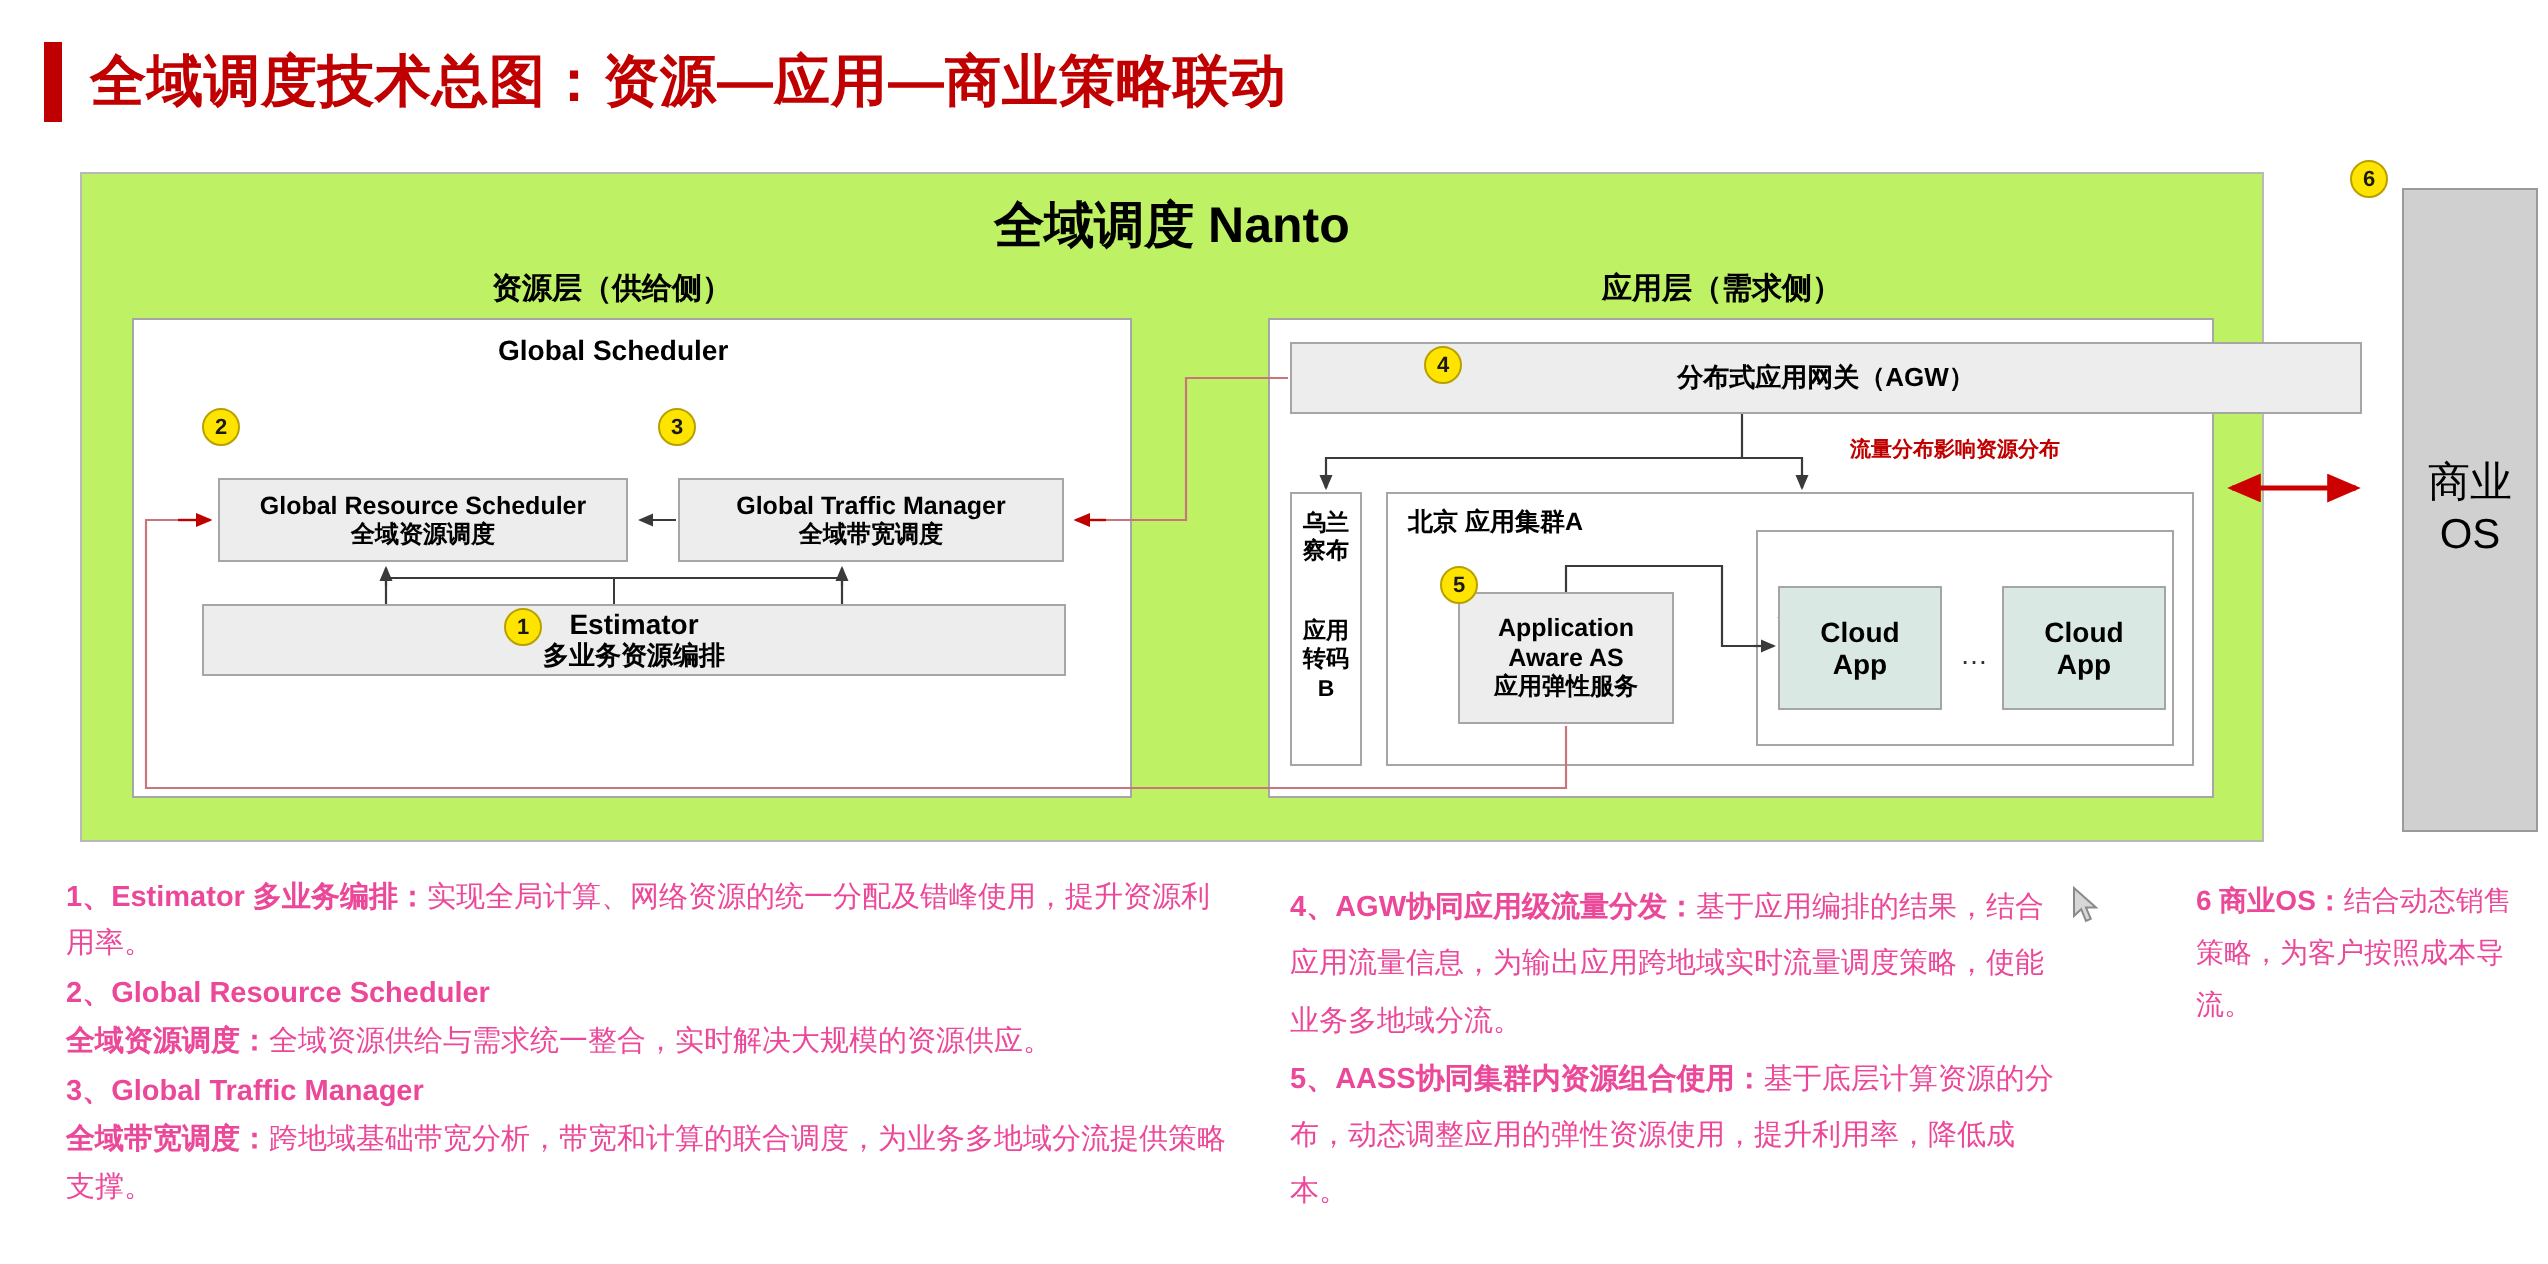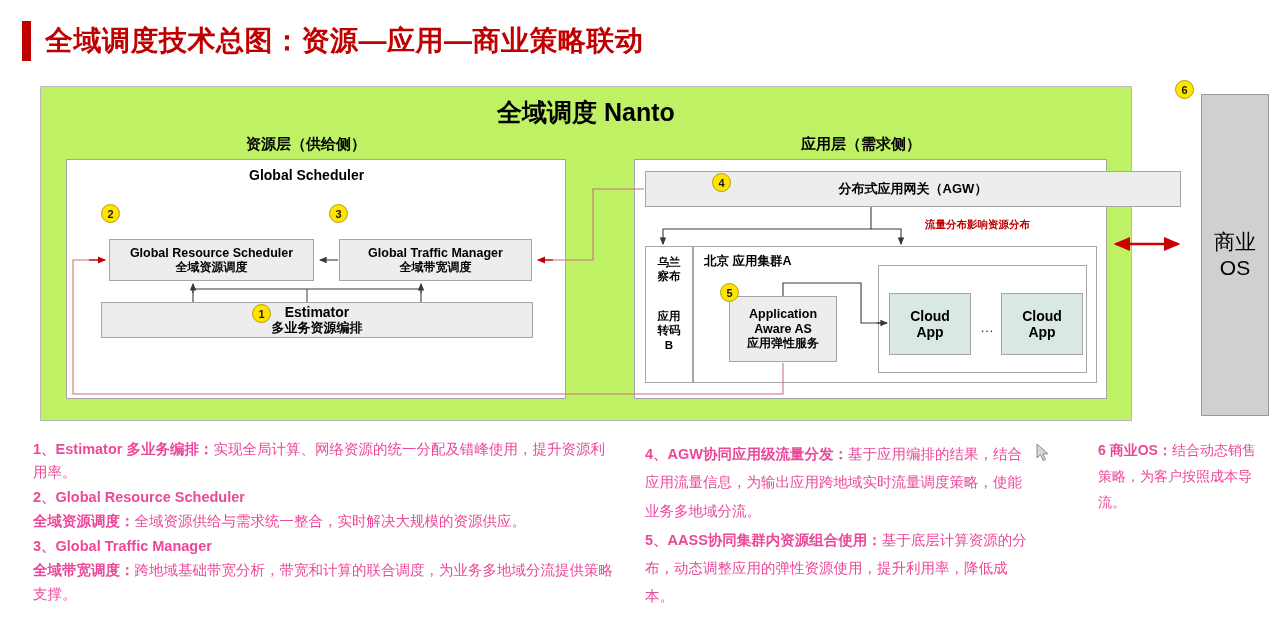--- a/index.html
+++ b/index.html
@@ -109,21 +109,21 @@
 
   <div class="container-box" style="left:593px;top:72px;width:473px;height:240px;"></div>
 
   <div class="box" style="left:604px;top:84px;width:536px;height:36px;">
     <div class="cn" style="font-size:13px;">分布式应用网关（AGW）</div>
   </div>
   <div class="badge" style="left:671px;top:86px;">4</div>
 
   <div id="annot-red" style="left:884px;top:131px;">流量分布影响资源分布</div>
 
-  <div class="container-box" style="left:604px;top:159px;width:48px;height:137px;background:#ffffff;">
+  <div class="container-box" style="left:604px;top:159px;width:36px;height:137px;background:#ffffff;">
     <div style="position:absolute;left:0;right:0;top:8px;text-align:center;font-size:11.5px;font-weight:bold;line-height:1.25;">
       <span>乌兰</span><br>
       <span>察布</span>
     </div>
     <div style="position:absolute;left:0;right:0;top:62px;text-align:center;font-size:11.5px;font-weight:bold;line-height:1.25;">
       <span>应用</span><br>
       <span>转码</span><br>
       <span>B</span>
     </div>
   </div>

